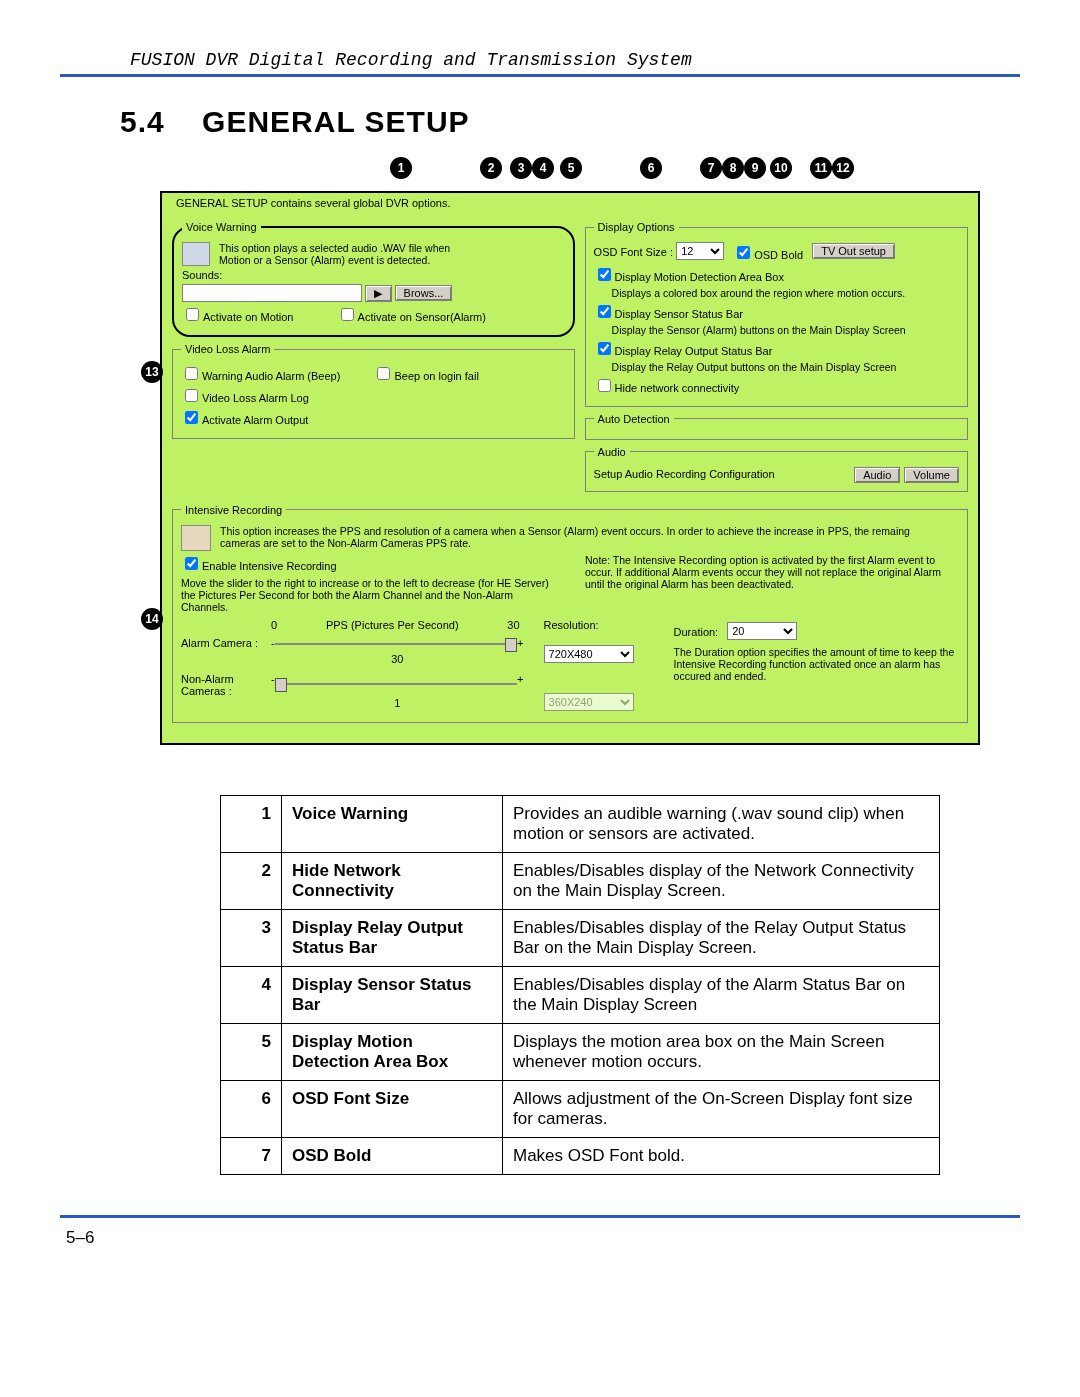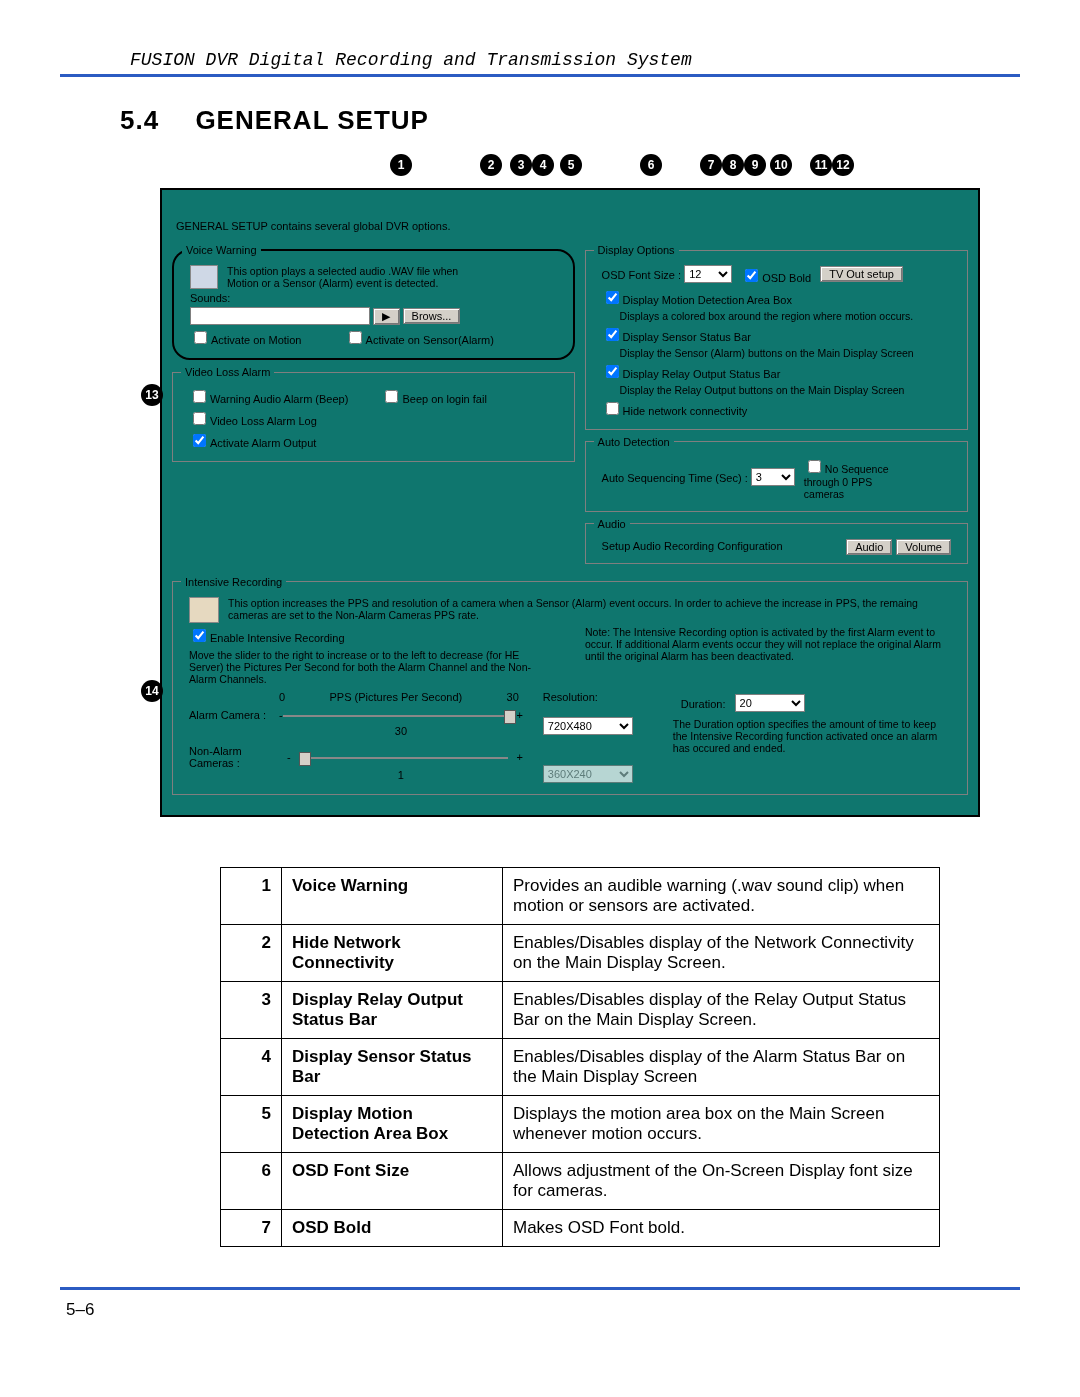--- a/index.html
+++ b/index.html
@@ -22,21 +22,21 @@
     font-family: Liberation Mono, monospace;
   }
   hr.top-rule, hr.bottom-rule {
     border: none;
     height: 3px;
     background: #2b5bc2;
     margin: 4px 0 28px 0;
   }
   hr.bottom-rule { margin: 40px 0 10px 0; }
   h2.section-heading {
-    font-size: 26px;
+    font-size: 30px;
     letter-spacing: 1px;
     margin: 10px 0 18px 60px;
   }
   h2.section-heading .secnum { margin-right: 28px; }
 
   
   .callouts {
     position: relative;
     height: 34px;
     margin-left: 100px;
@@ -49,23 +49,23 @@
     border-radius: 50%;
     background: #000; color: #fff;
     font-size: 12px; font-weight: bold;
     display: flex; align-items: center; justify-content: center;
   }
 
   
   .panel {
     margin-left: 100px;
     margin-right: 40px;
-    background: #0f766e;
+    background: #bef264;
     border: 2px solid #000;
-    padding: 28px 10px 14px 10px;
+    padding: 2px 10px 14px 10px;
     font-size: 11px;
     color: #000;
     position: relative;
   }
   .panel .cols { display: flex; gap: 10px; }
   .panel .left { flex: 1.05; }
   .panel .right { flex: 1; }
   fieldset {
     border: 1px solid #7f7f7f;
     margin: 6px 0;
@@ -80,21 +80,21 @@
   .icon-box {
     display: inline-block; width: 26px; height: 22px;
     background: #cfd8e6; border: 1px solid #888; margin-right: 6px;
     vertical-align: top;
   }
   .icon-box2 {
     display: inline-block; width: 28px; height: 24px;
     background: #e6d9c0; border: 1px solid #888; margin-right: 6px;
     vertical-align: top;
   }
-  .row { margin: 3px 8px; }
+  .row { margin: 3px 0; }
   .inline { display: inline-block; vertical-align: middle; }
   input[type=text].field, select.sel {
     font-size: 11px;
     height: 18px;
     border: 1px solid #7f7f7f;
     background: #fff;
     box-sizing: border-box;
   }
   .btn {
     display: inline-block;
@@ -228,25 +228,20 @@
           <div class="row desc-small" style="padding-left:18px">Displays a colored box around the region where motion occurs.</div>
           <div class="row"><label><input type="checkbox" class="ck" checked="" style=""><span>Display Sensor Status Bar</span></label></div>
           <div class="row desc-small" style="padding-left:18px">Display the Sensor (Alarm) buttons on the Main Display Screen</div>
           <div class="row"><label><input type="checkbox" class="ck" checked="" style=""><span>Display Relay Output Status Bar</span></label></div>
           <div class="row desc-small" style="padding-left:18px">Display the Relay Output buttons on the Main Display Screen</div>
           <div class="row"><label><input type="checkbox" class="ck" style=""><span>Hide network connectivity</span></label></div>
         </fieldset>
 
         <fieldset>
           <legend>Auto Detection</legend>
-          <div class="row">
-            <span class="inline">Auto Sequencing Time (Sec) :</span>
-            <select class="sel" style="width:44px"><option>3</option></select>
-            <label class="inline desc-small" style="margin-left:6px;width:110px"><input type="checkbox" class="ck" style=""><span>No Sequence through 0 PPS cameras</span></label>
-          </div>
         </fieldset>
 
         <fieldset>
           <legend>Audio</legend>
           <div class="row">
             <span class="inline">Setup Audio Recording Configuration</span>
             <span class="btn" style="float:right;margin-left:4px">Volume</span>
             <span class="btn" style="float:right">Audio</span>
           </div>
         </fieldset>
@@ -279,21 +274,21 @@
             <span style="width:90px">Alarm Camera :</span>
             <span>-</span>
             <div class="slider" style="flex:1">
               <div class="track"></div>
                 <div class="thumb" style="right:0"></div>
             </div>
             <span>+</span>
           </div>
           <div style="text-align:center;padding-left:90px">30</div>
 
-          <div style="display:flex;align-items:center;gap:8px;margin-top:8px">
+          <div style="display:flex;margin-top:8px">
             <span style="width:90px">Non-Alarm Cameras :</span>
             <span>-</span>
             <div class="slider" style="flex:1">
               <div class="track"></div>
                 <div class="thumb" style="left:0"></div>
             </div>
             <span>+</span>
           </div>
           <div style="text-align:center;padding-left:90px">1</div>
         </div>

